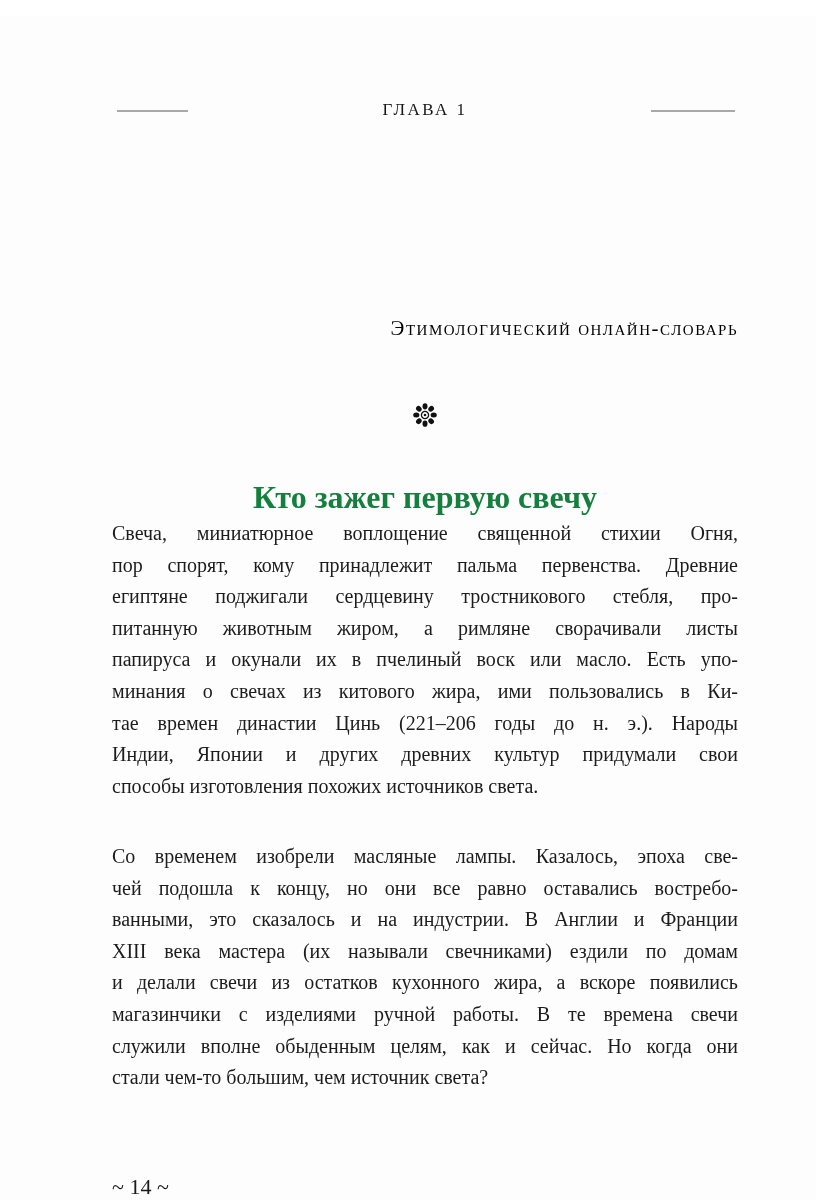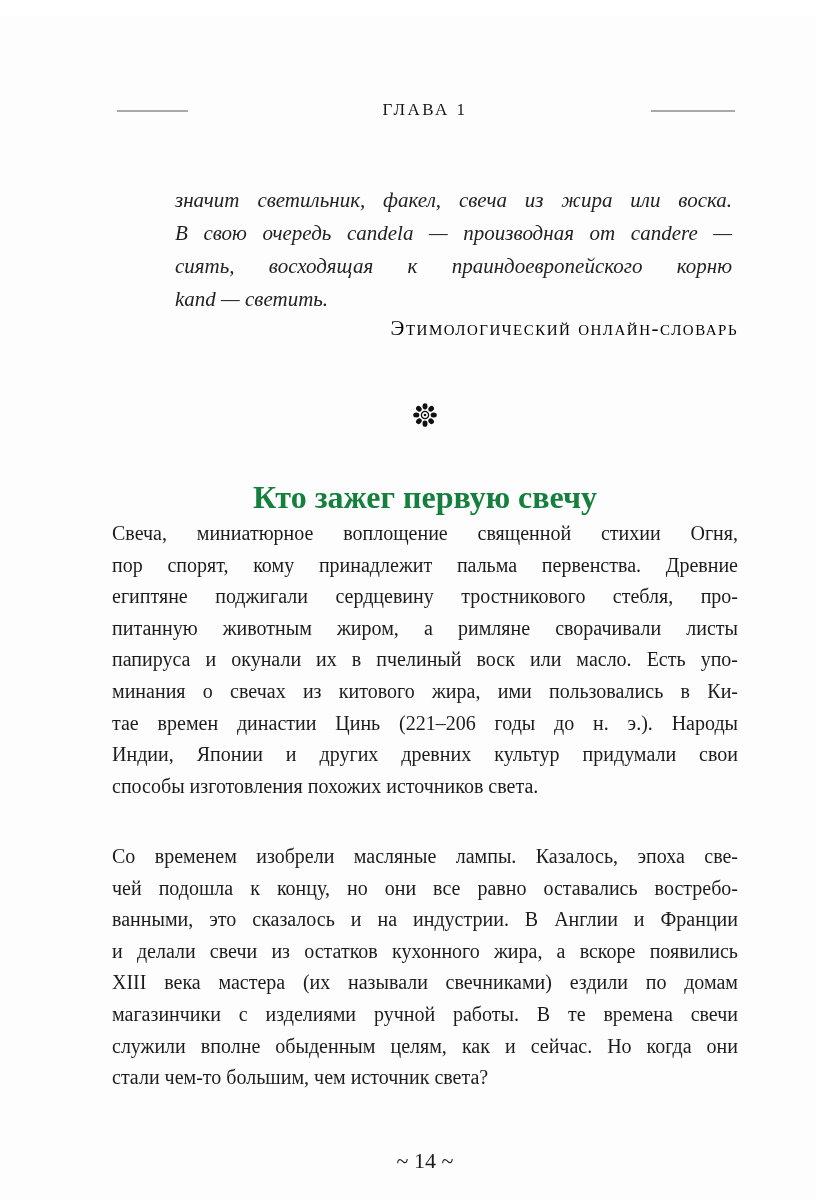--- a/index.html
+++ b/index.html
@@ -106,45 +106,38 @@
     text-align-last: justify;
   }
   .tline-last {
     text-align: left;
     text-align-last: left;
   }
 
   
   .page-footer {
     position: absolute;
-    top: 1132px;
-    left: 112px;
-    width: 626px;
-    text-align: center;
+    top: 1158px;
+    left: 112px;
+    width: 626px;
     font-size: 22px;
     color: #1a1a1a;
   }
 </style>
 </head>
 <body>
 
 <div class="page">
 
   <div class="chapter-header">
     <div class="rule rule-left"></div>
     <div class="chapter-title">ГЛАВА 1</div>
     <div class="rule rule-right"></div>
   </div>
 
-  <div class="epigraph">
-      <div class="tline">значит светильник, факел, свеча из жира или воска.</div>
-      <div class="tline">В свою очередь candela — производная от candere —</div>
-      <div class="tline">сиять, восходящая к праиндоевропейского корню</div>
-      <div class="tline tline-last">kand — светить.</div>
-    </div>
 
   <div class="attribution">Этимологический онлайн-словарь</div>
 
   <div class="ornament-row">
     <span>
       <svg width="30" height="30" viewBox="-15 -15 30 30" aria-hidden="true">
         <g fill="#111">
           <g transform="rotate(0)">
               <ellipse cx="0" cy="-8.7" rx="2.5" ry="3.1"></ellipse>
             </g>
@@ -187,22 +180,22 @@
       <div class="tline">минания о свечах из китового жира, ими пользовались в Ки-</div>
       <div class="tline">тае времен династии Цинь (221–206 годы до н. э.). Народы</div>
       <div class="tline">Индии, Японии и других древних культур придумали свои</div>
       <div class="tline tline-last">способы изготовления похожих источников света.</div>
     </div>
 
   <div class="body-para para-2">
       <div class="tline">Со временем изобрели масляные лампы. Казалось, эпоха све-</div>
       <div class="tline">чей подошла к концу, но они все равно оставались востребо-</div>
       <div class="tline">ванными, это сказалось и на индустрии. В Англии и Франции</div>
+      <div class="tline">XIII века мастера (их называли свечниками) ездили по домам</div>
       <div class="tline">и делали свечи из остатков кухонного жира, а вскоре появились</div>
-      <div class="tline">XIII века мастера (их называли свечниками) ездили по домам</div>
       <div class="tline">магазинчики с изделиями ручной работы. В те времена свечи</div>
       <div class="tline">служили вполне обыденным целям, как и сейчас. Но когда они</div>
       <div class="tline tline-last">стали чем-то большим, чем источник света?</div>
     </div>
 
   <div class="page-footer">~ 14 ~</div>
 
 </div>
 
 </body></html>

